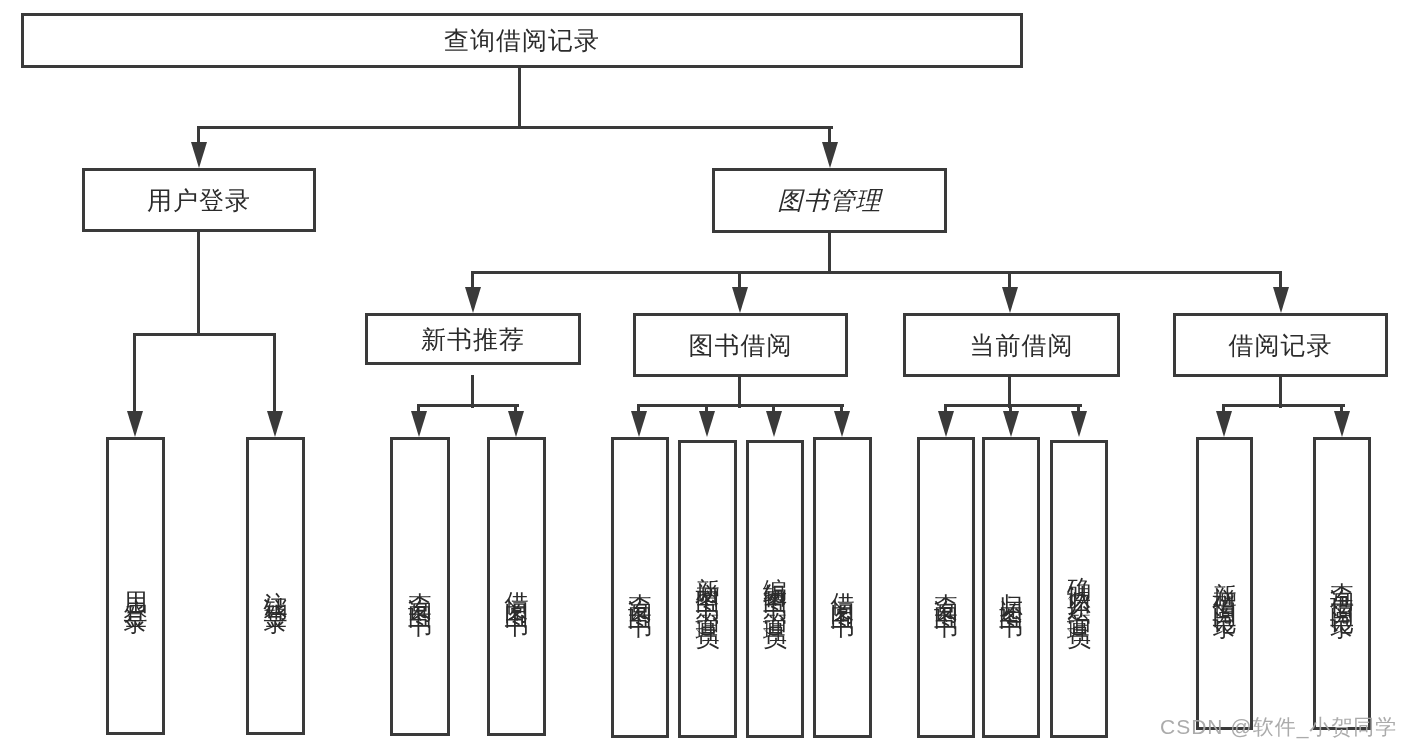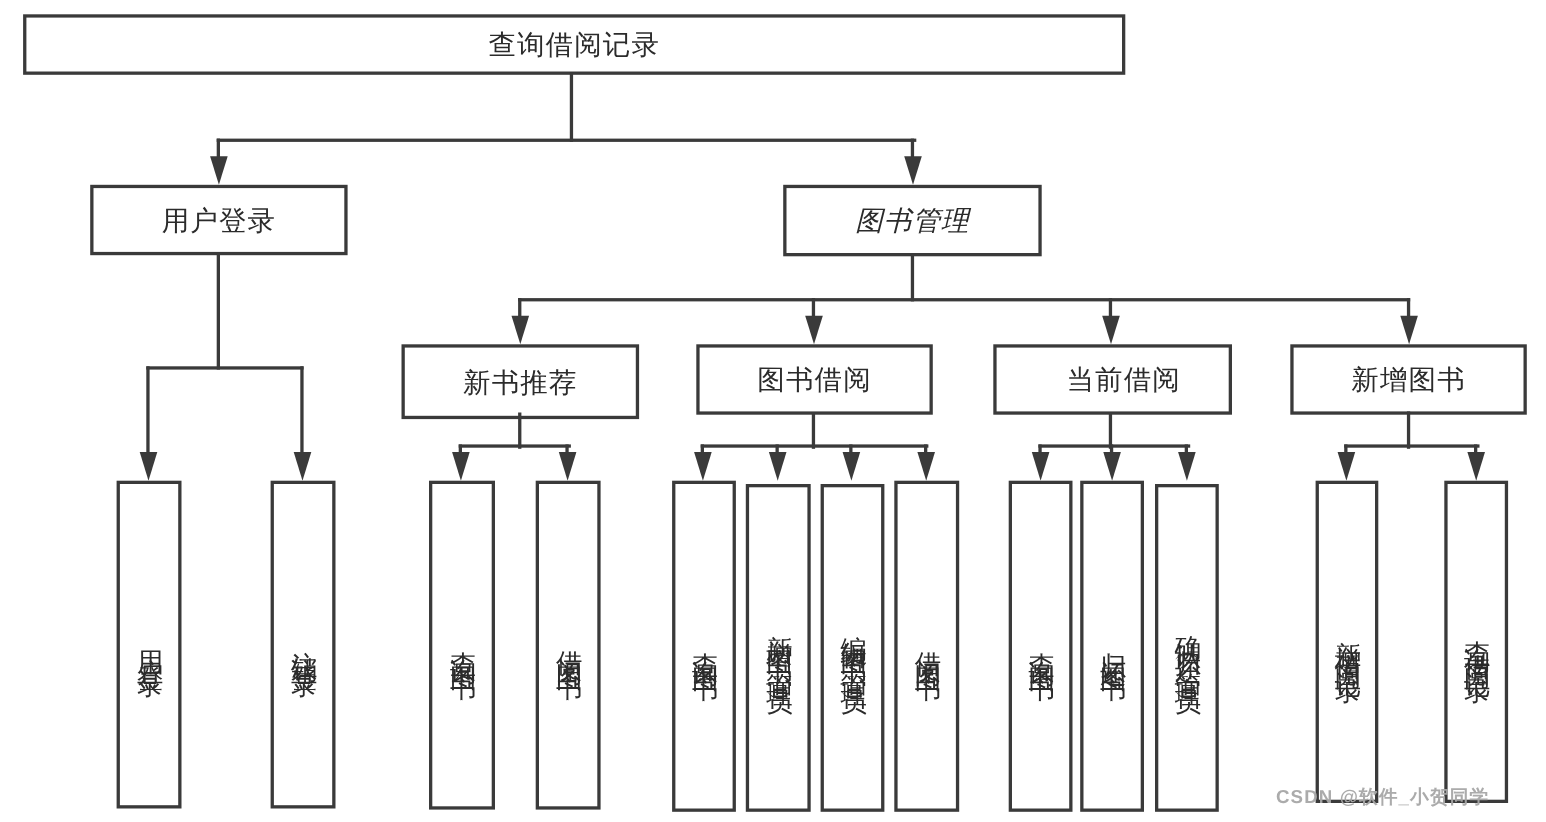--- a/index.html
+++ b/index.html
@@ -34,26 +34,25 @@
   .arrowhead {
     position:absolute;
     width:0; height:0;
     border-left:8px solid transparent;
     border-right:8px solid transparent;
     border-top:26px solid #3a3a3a;
   }
   .watermark {
     position:absolute;
     left:1160px; top:713px;
-    font-size:17px;
+    font-size:21px;
     color:rgba(166,166,166,0.95);
     letter-spacing:1px;
     z-index:5;
     white-space:nowrap;
-    font-weight:bold;
   }
 </style>
 </head>
 <body>
 
 <div id="stage">
 
   <div class="box" style="left:21px;top:13px;width:1002px;height:55px;">查询借阅记录</div>
 
   <div class="vline" style="left:518px;top:66px;width:3px;height:63px;"></div>
@@ -77,24 +76,24 @@
   <div class="hline" style="left:471px;top:271px;width:811px;height:3px;"></div>
   <div class="vline" style="left:471px;top:271px;width:3px;height:18px;"></div>
   <div class="arrowhead" style="left:465px;top:287px;"></div>
   <div class="vline" style="left:738px;top:271px;width:3px;height:18px;"></div>
   <div class="arrowhead" style="left:732px;top:287px;"></div>
   <div class="vline" style="left:1008px;top:271px;width:3px;height:18px;"></div>
   <div class="arrowhead" style="left:1002px;top:287px;"></div>
   <div class="vline" style="left:1279px;top:271px;width:3px;height:18px;"></div>
   <div class="arrowhead" style="left:1273px;top:287px;"></div>
 
-  <div class="box" style="left:365px;top:313px;width:216px;height:68px;">新书推荐</div>
+  <div class="box" style="left:365px;top:313px;width:216px;height:52px;">新书推荐</div>
   <div class="box" style="left:633px;top:313px;width:215px;height:64px;">图书借阅</div>
   <div class="box" style="left:903px;top:313px;width:217px;height:64px;padding-left:20px;">当前借阅</div>
-  <div class="box" style="left:1173px;top:313px;width:215px;height:64px;">新增图书</div>
+  <div class="box" style="left:1173px;top:313px;width:215px;height:64px;">借阅记录</div>
 
   <div class="vline" style="left:471px;top:375px;width:3px;height:33px;"></div>
   <div class="hline" style="left:417px;top:404px;width:102px;height:3px;"></div>
   <div class="vline" style="left:417px;top:404px;width:3px;height:10px;"></div>
   <div class="arrowhead" style="left:411px;top:411px;"></div>
   <div class="vline" style="left:514px;top:404px;width:3px;height:10px;"></div>
   <div class="arrowhead" style="left:508px;top:411px;"></div>
 
   <div class="vline" style="left:738px;top:375px;width:3px;height:33px;"></div>
   <div class="hline" style="left:637px;top:404px;width:207px;height:3px;"></div>

